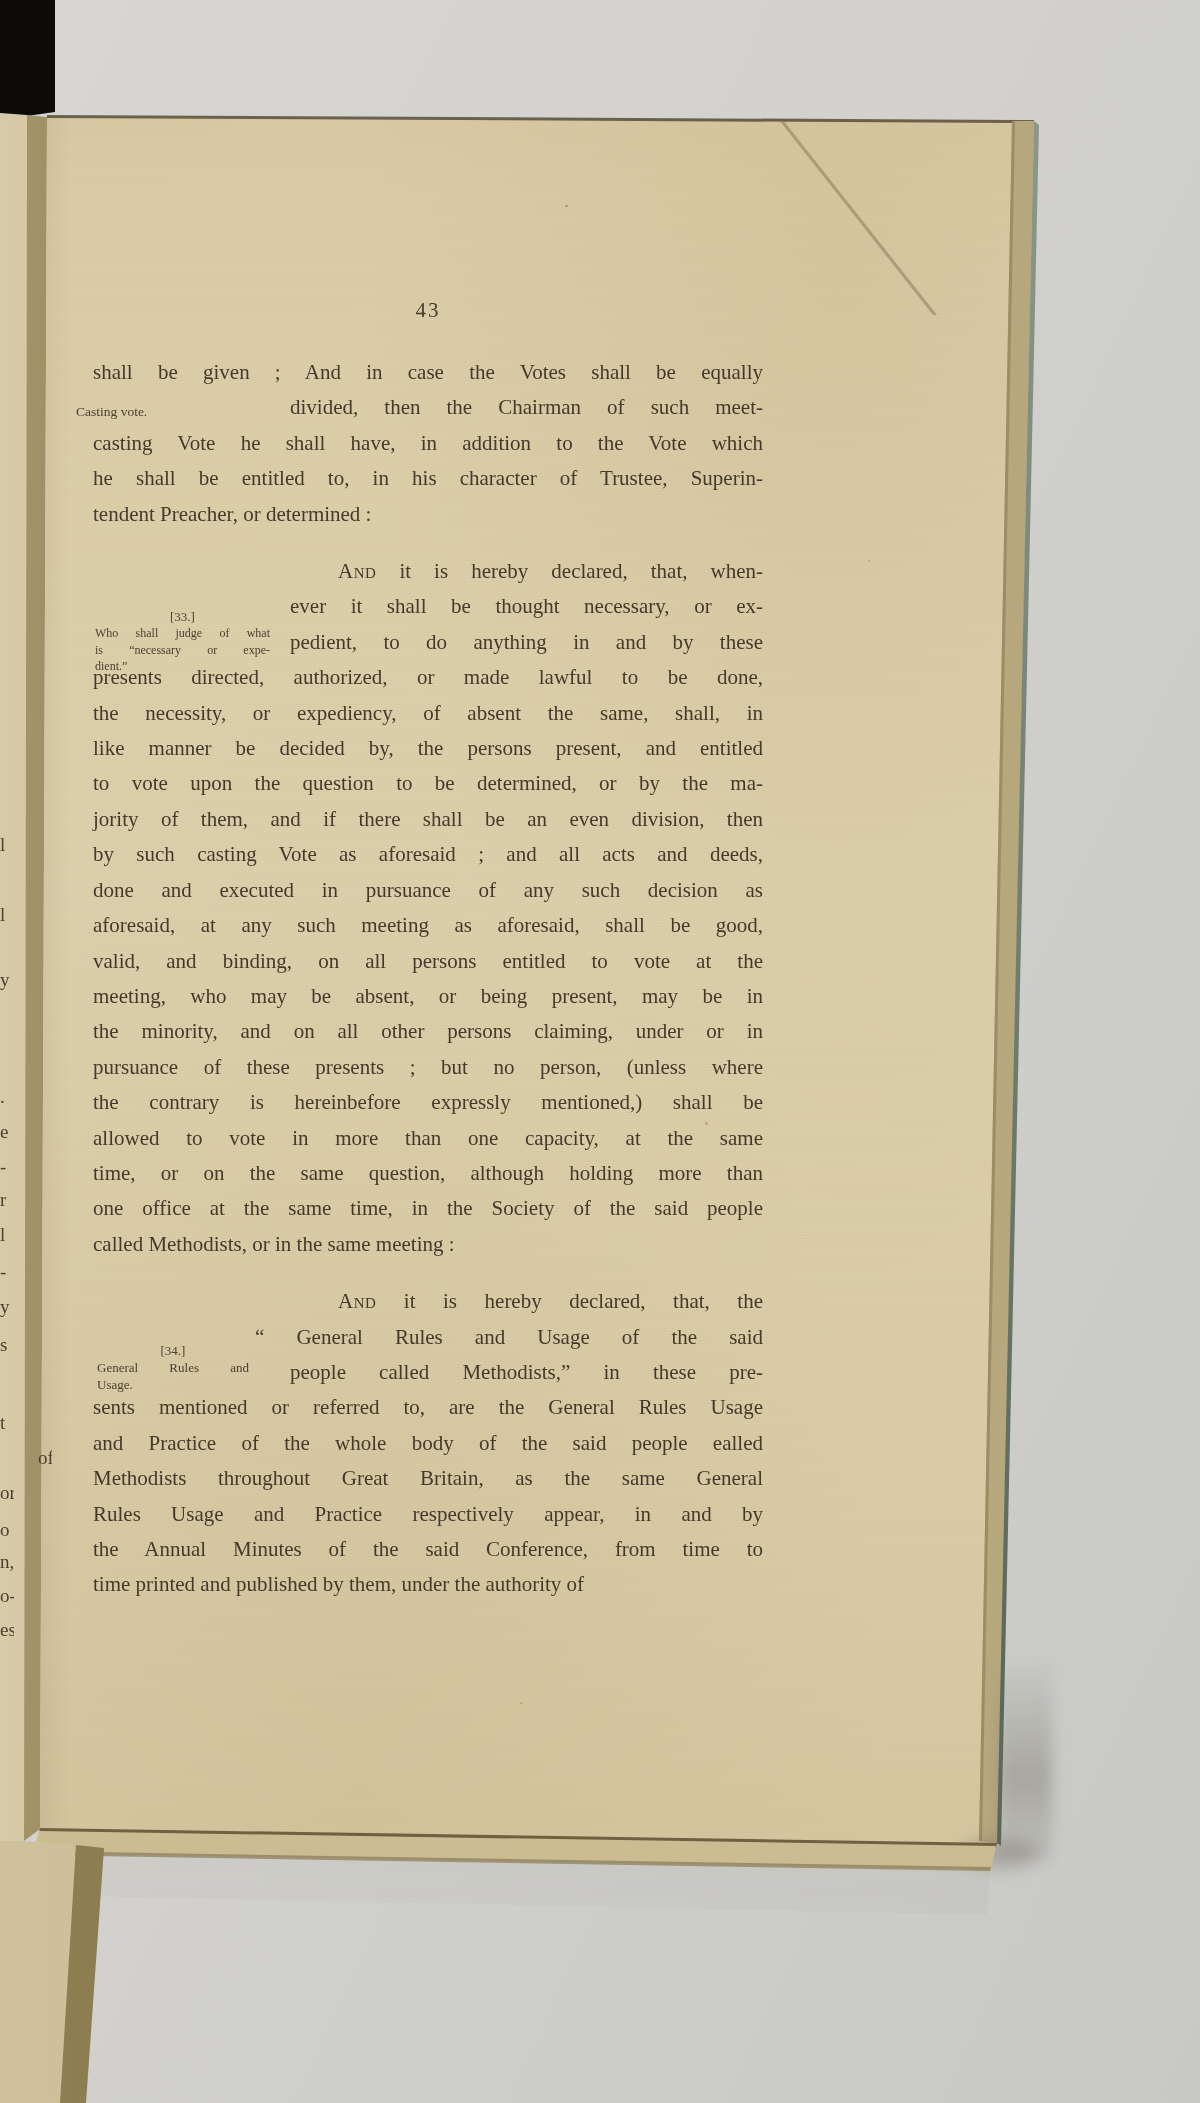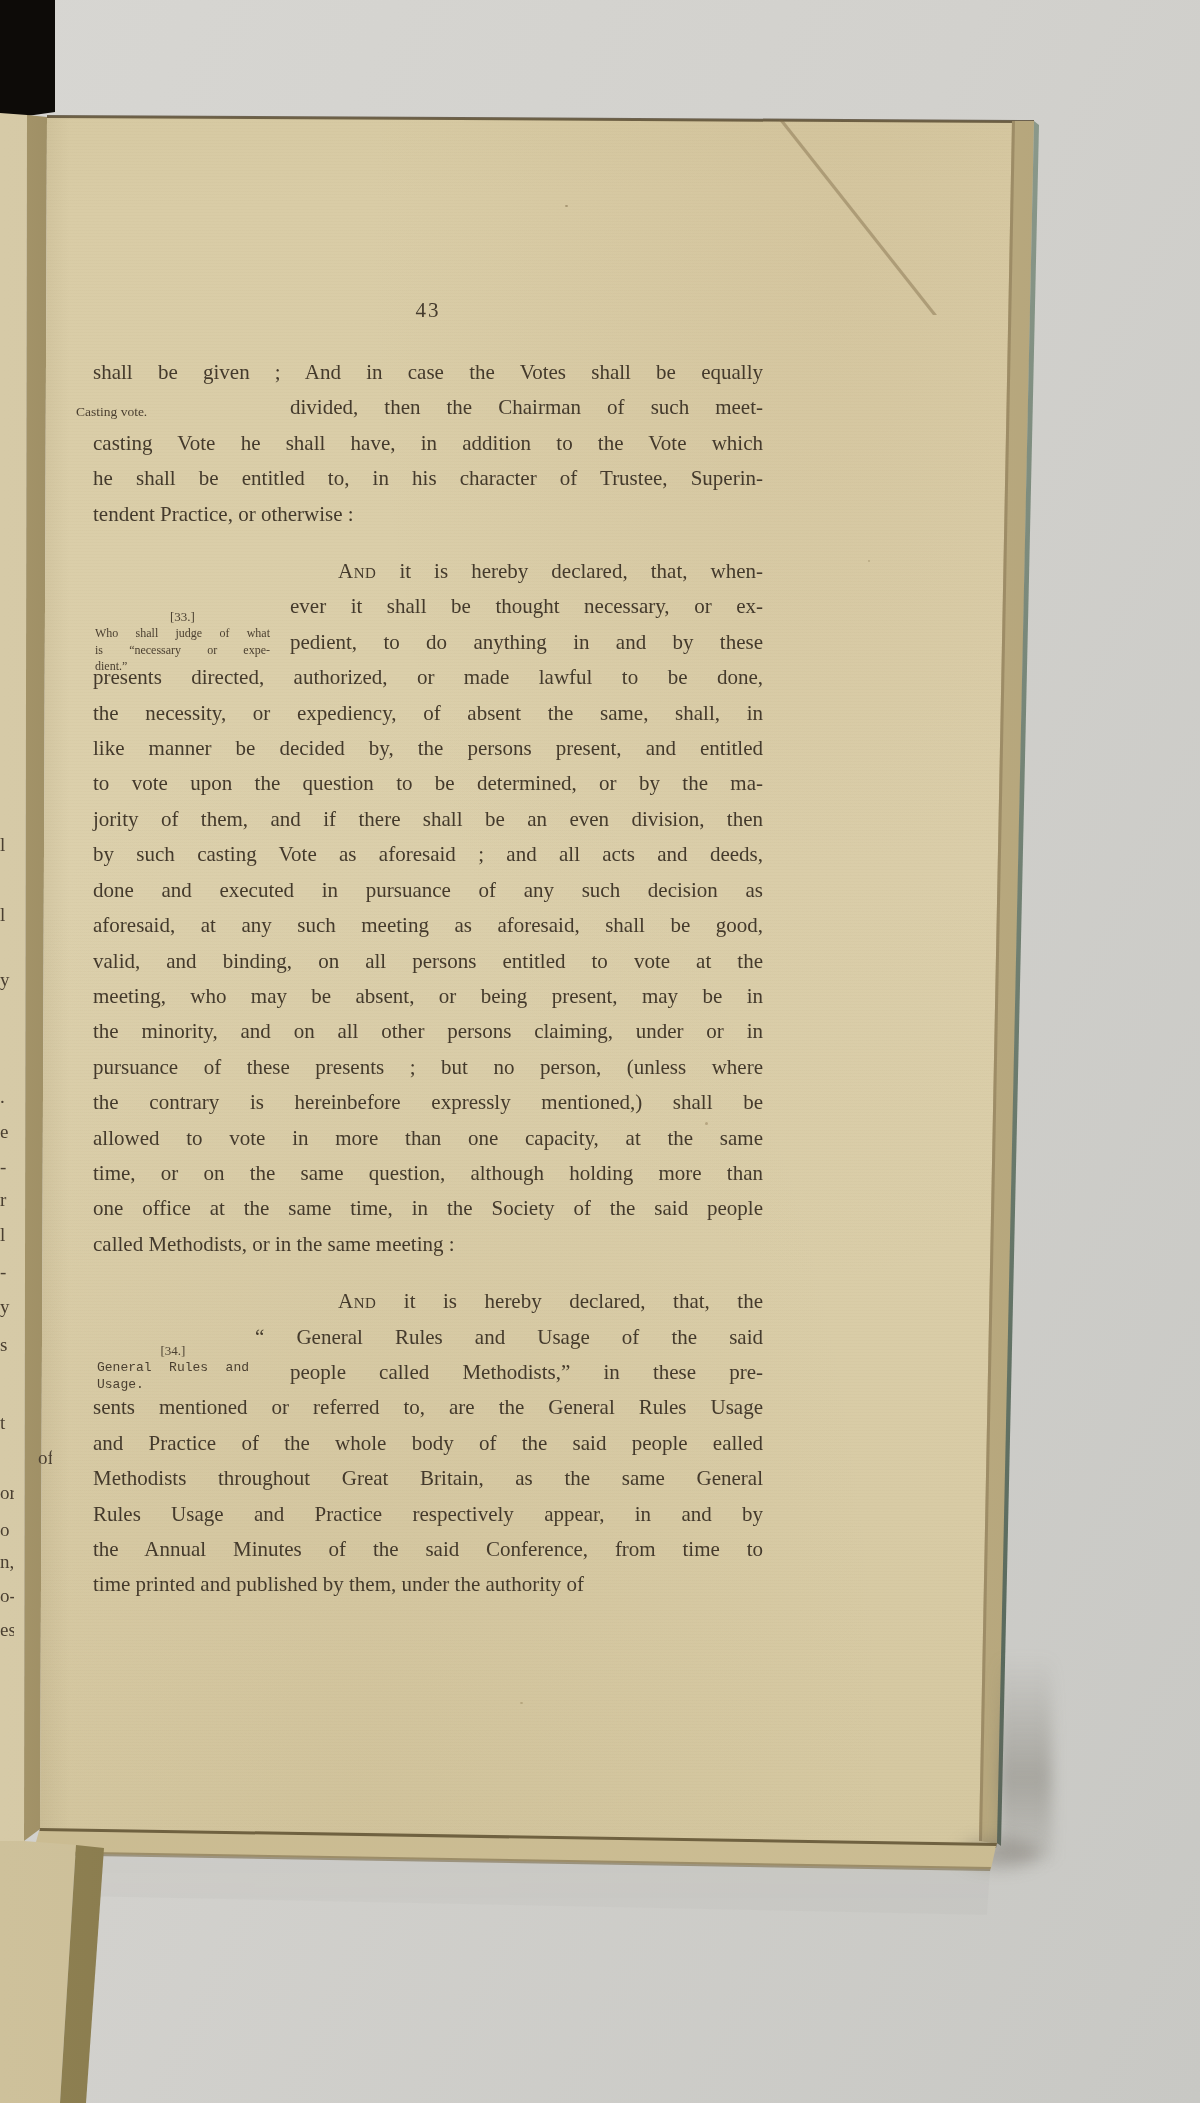--- a/index.html
+++ b/index.html
@@ -66,21 +66,21 @@
   .ind-cont{padding-left:197px;}
   .ind-quote{padding-left:162px;}
   .lead{font-variant:small-caps;letter-spacing:.5px;}
 
   .mnote{position:absolute;color:#4a3f30;}
   .mnote-casting{left:76px;top:404px;font-size:13.5px;}
   .mnote-ref{position:absolute;color:#4a3f30;font-size:13px;text-align:center;}
   .ref-33{left:95px;top:609px;width:175px;}
   .note-33{left:95px;top:625px;width:175px;font-size:12px;line-height:16.5px;}
   .ref-34{left:97px;top:1343px;width:152px;}
-  .note-34{left:97px;top:1359px;width:152px;font-size:13px;line-height:17px;font-family:Liberation Mono, monospace;}
+  .note-34{left:97px;top:1359px;width:152px;font-size:13px;line-height:17px;}
   .note-ln{text-align:justify;text-align-last:justify;}
   .note-ln.end{text-align-last:left;}
 
   .frag{position:absolute;left:0;width:14px;height:24px;overflow:hidden;
     font-size:19px;color:#4a3f31;line-height:24px;}
 </style>
 </head>
 <body>
 
 <div class="scene">
@@ -125,21 +125,21 @@
     <div class="note-ln">General Rules and</div>
     <div class="note-ln end">Usage.</div>
   </div>
 
   <div class="body-text">
       <div class="para">
         <div class="ln">shall be given ; And in case the Votes shall be equally</div>
         <div class="ln ind-cont">divided, then the Chairman of such meet-</div>
         <div class="ln">casting Vote he shall have, in addition to the Vote which</div>
         <div class="ln">he shall be entitled to, in his character of Trustee, Superin-</div>
-        <div class="ln end">tendent Practice, or otherwise :</div>
+        <div class="ln end">tendent Preacher, or determined :</div>
       </div>
       <div class="para">
         <div class="ln ind-first"><span class="lead">And</span> it is hereby declared, that, when-</div>
         <div class="ln ind-cont">ever it shall be thought necessary, or ex-</div>
         <div class="ln ind-cont">pedient, to do anything in and by these</div>
         <div class="ln">presents directed, authorized, or made lawful to be done,</div>
         <div class="ln">the necessity, or expediency, of absent the same, shall, in</div>
         <div class="ln">like manner be decided by, the persons present, and entitled</div>
         <div class="ln">to vote upon the question to be determined, or by the ma-</div>
         <div class="ln">jority of them, and if there shall be an even division, then</div>

